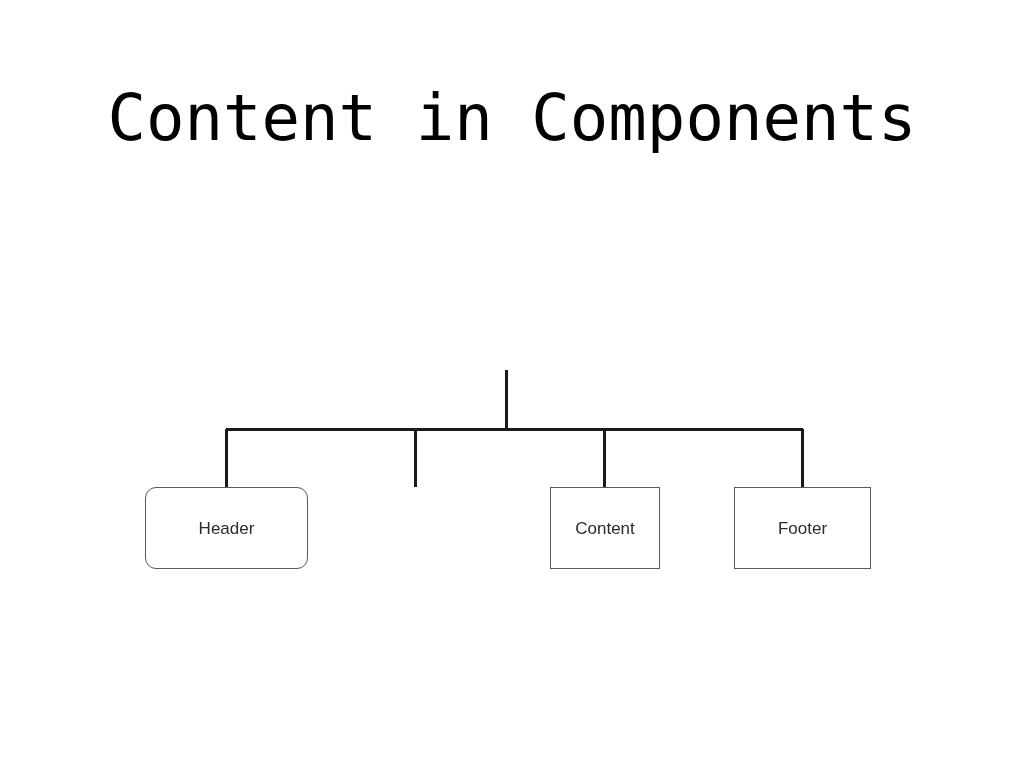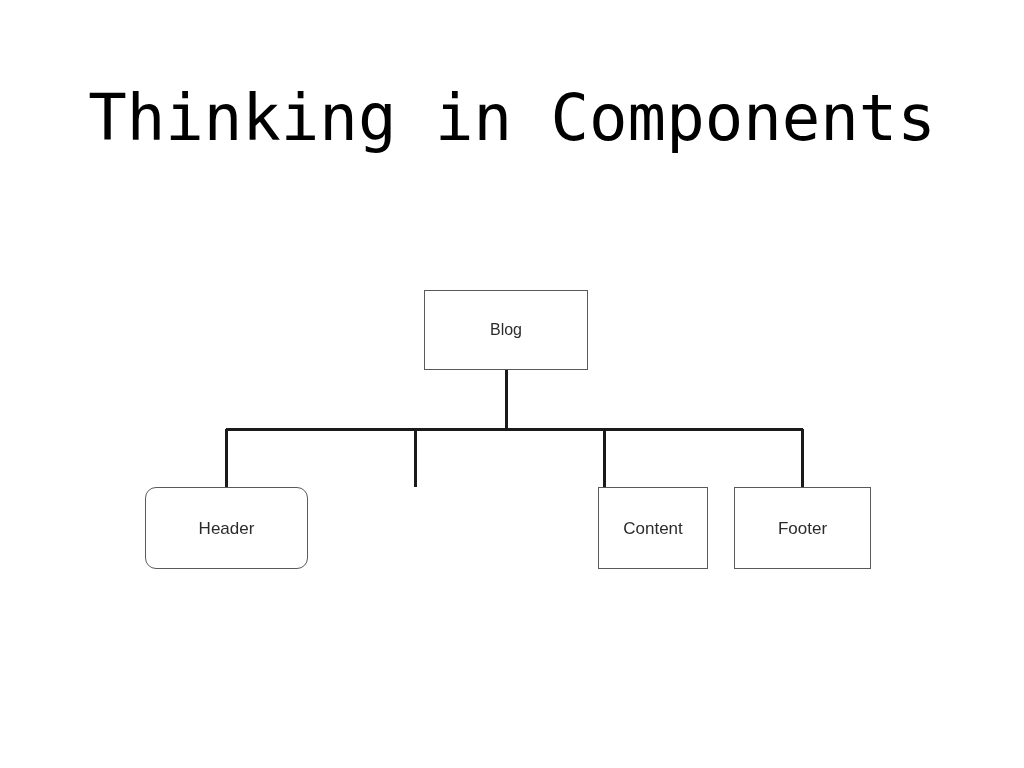--- a/index.html
+++ b/index.html
@@ -80,47 +80,44 @@
     left: 424px;
     top: 290px;
     width: 164px;
     height: 80px;
   }
   #node-root .node-label { font-size: 16px; }
 
   
   #node-child-0 { left: 145px;  top: 487px; width: 163px; height: 82px; border-radius: 11px; }
   #node-child-1 { left: 361px;  top: 487px; width: 108px; height: 82px; }
-  #node-child-2 { left: 550px;  top: 487px; width: 110px; height: 82px; margin-left: 48px; }
+  #node-child-2 { left: 550px;  top: 487px; width: 110px; height: 82px; }
   #node-child-3 { left: 734px;  top: 487px; width: 137px; height: 82px; }
 </style>
 </head>
 <body>
 
 <div id="slide">
 
-  <div id="slide-title">Thinking in Components</div>
+  <div id="slide-title">Content in Components</div>
 
   <div id="diagram">
 
     <svg id="connector-svg" viewBox="0 0 1024 768" width="1024" height="768" aria-hidden="true">
 
       <line x1="506" y1="370" x2="506" y2="429" stroke="#1a1a1a" stroke-width="3" shape-rendering="crispEdges"></line>
 
       <line x1="226" y1="429.5" x2="803" y2="429.5" stroke="#1a1a1a" stroke-width="2.6" shape-rendering="crispEdges"></line>
 
       <line x1="226.5" y1="429" x2="226.5" y2="487" stroke="#1a1a1a" stroke-width="3" shape-rendering="crispEdges"></line>
       <line x1="415.5" y1="429" x2="415.5" y2="487" stroke="#1a1a1a" stroke-width="3" shape-rendering="crispEdges"></line>
       <line x1="604.5" y1="429" x2="604.5" y2="487" stroke="#1a1a1a" stroke-width="3" shape-rendering="crispEdges"></line>
       <line x1="802.5" y1="429" x2="802.5" y2="487" stroke="#1a1a1a" stroke-width="3" shape-rendering="crispEdges"></line>
     </svg>
 
-    <div class="node-box" id="node-root">
-      <span class="node-label">Blog</span>
-    </div>
 
     <div class="node-box" id="node-child-0">
       <span class="node-label">Header</span>
     </div>
 
 
     <div class="node-box" id="node-child-2">
       <span class="node-label">Content</span>
     </div>
 

